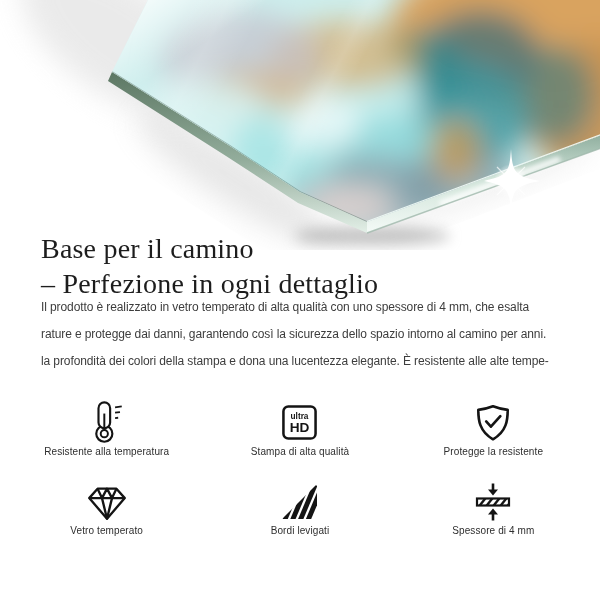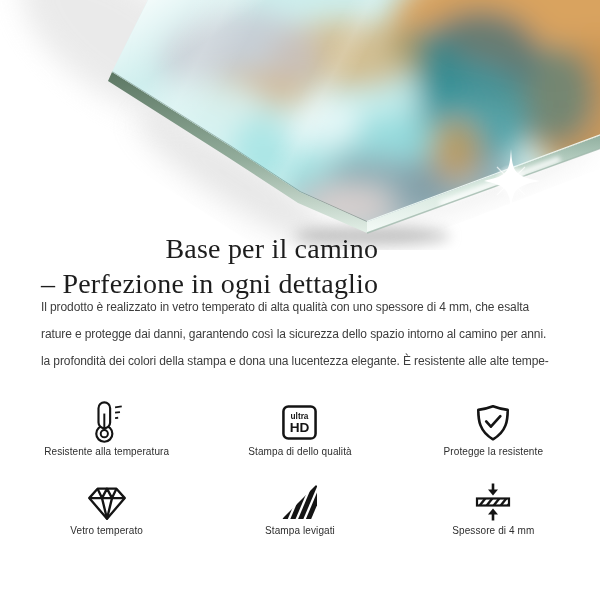--- a/index.html
+++ b/index.html
@@ -1,20 +1,20 @@
 <!DOCTYPE html>
 <html><head>
 <meta charset="utf-8">
 <style>
   html,body{margin:0;padding:0;background:#ffffff;}
   body{width:600px;height:600px;overflow:hidden;font-family:"Liberation Sans",sans-serif;}
   .page{position:relative;width:600px;height:600px;background:#fff;}
   .hero{position:absolute;left:0;top:0;width:600px;height:250px;}
   .title{position:absolute;left:41px;top:231px;margin:0;font-family:"Liberation Serif","DejaVu Serif",serif;
-         font-weight:400;font-size:28px;line-height:35px;color:#1d1d1d;letter-spacing:0.2px;white-space:nowrap;text-align:right;}
+         font-weight:400;font-size:28px;line-height:35px;color:#1d1d1d;letter-spacing:0.2px;white-space:nowrap;}
   .desc{position:absolute;left:41px;top:294px;font-size:12px;line-height:27px;color:#3d3d3d;
         letter-spacing:-0.1px;white-space:nowrap;}
   .features{position:absolute;left:10px;top:399px;width:580px;display:grid;
             grid-template-columns:repeat(3,1fr);row-gap:21px;}
   .feature{display:flex;flex-direction:column;align-items:center;}
   .icon-box{height:47px;display:flex;align-items:center;justify-content:center;}
   .feature-label{font-size:10px;color:#2e2e2e;letter-spacing:0.1px;}
   svg{display:block;}
 </style>
 </head>
@@ -144,21 +144,21 @@
     </div>
 
     <div class="feature">
       <div class="icon-box">
         <svg viewBox="0 0 38 38" width="37" height="37">
           <rect x="2.5" y="2.5" width="33" height="33" rx="5" fill="none" stroke="#141414" stroke-width="2.6"></rect>
           <text x="19" y="15.5" text-anchor="middle" font-family="Liberation Sans, sans-serif" font-size="8.5" font-weight="700" fill="#141414">ultra</text>
           <text x="19" y="29" text-anchor="middle" font-family="Liberation Sans, sans-serif" font-size="14" font-weight="700" fill="#141414">HD</text>
         </svg>
       </div>
-      <div class="feature-label">Stampa di dello qualità</div>
+      <div class="feature-label">Stampa di alta qualità</div>
     </div>
 
     <div class="feature">
       <div class="icon-box">
         <svg viewBox="0 0 40 38" width="42" height="40">
           <path d="M20,3 C24,4.5 29,6 34,6.5 C34,16 33,27 20,34.5 C7,27 6,16 6,6.5 C11,6 16,4.5 20,3 Z" fill="none" stroke="#141414" stroke-width="2.5" stroke-linejoin="round"></path>
           <path d="M13.5,17.5 L18,22.5 L27,12.5" fill="none" stroke="#141414" stroke-width="2.5" stroke-linecap="round" stroke-linejoin="round"></path>
         </svg>
       </div>
       <div class="feature-label">Protegge la resistente</div>
@@ -187,21 +187,21 @@
               </clipPath>
             </defs>
           <g clip-path="url(#triClip)" stroke="#141414" stroke-width="5">
             <line x1="3" y1="40" x2="19" y2="2"></line>
             <line x1="11" y1="40" x2="27" y2="2"></line>
             <line x1="19" y1="40" x2="35" y2="2"></line>
             <line x1="27" y1="40" x2="43" y2="2"></line>
           </g>
         </svg>
       </div>
-      <div class="feature-label">Stampa levigati</div>
+      <div class="feature-label">Bordi levigati</div>
     </div>
 
     <div class="feature">
       <div class="icon-box">
         <svg viewBox="0 0 36 38" width="36" height="38">
           <defs>
               <clipPath id="barClip">
                 <rect x="2" y="15.5" width="32" height="7"></rect>
               </clipPath>
             </defs>

